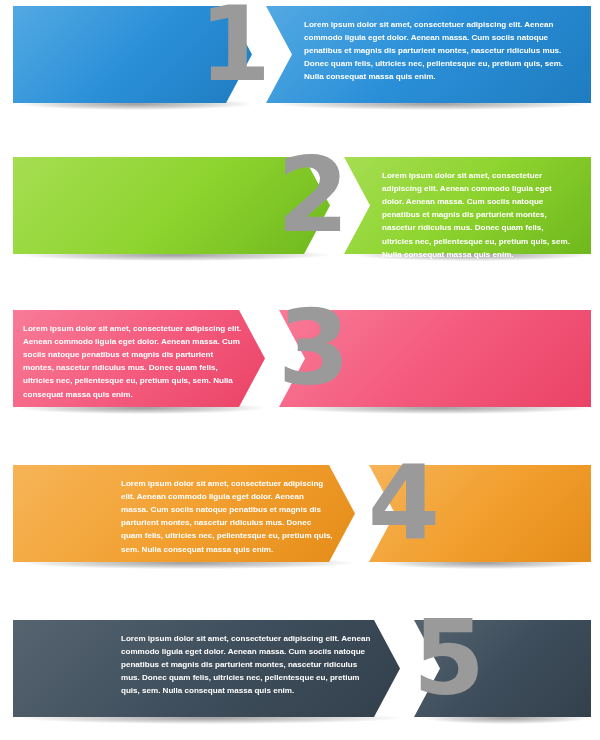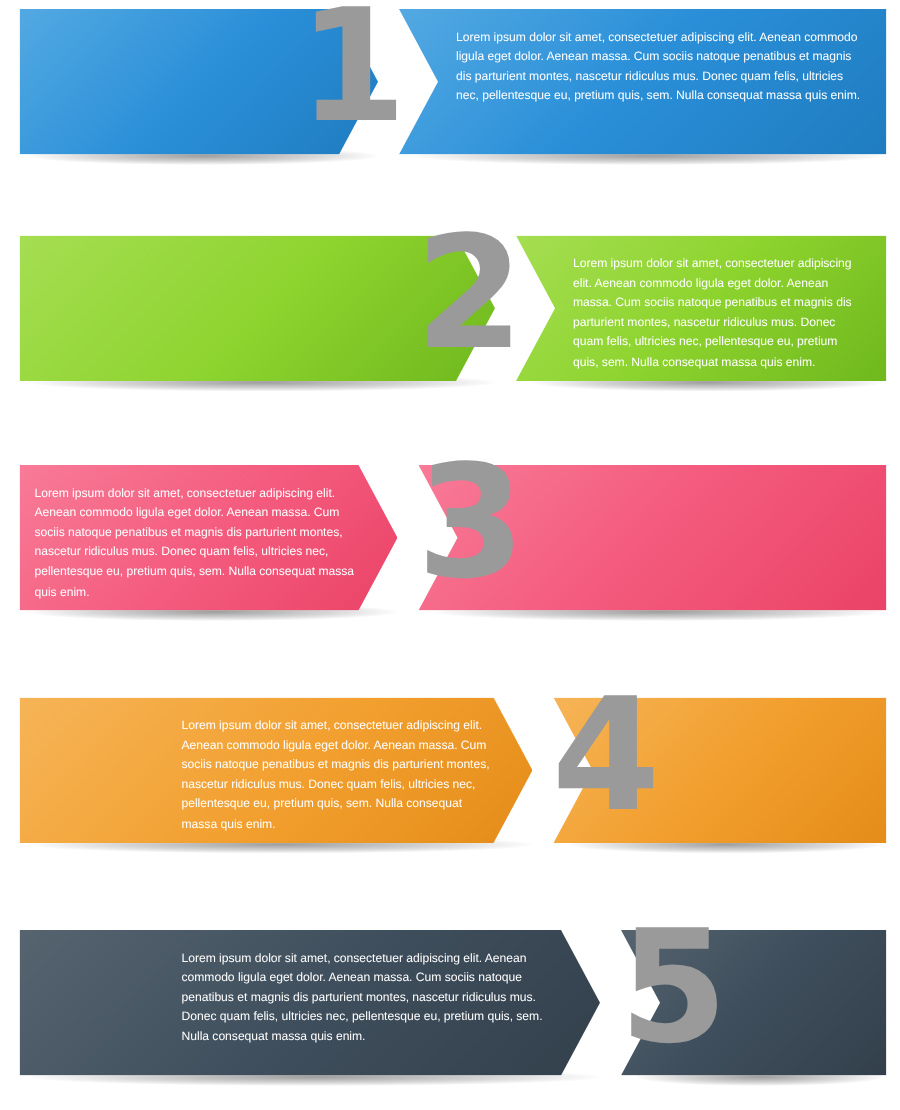--- a/index.html
+++ b/index.html
@@ -69,20 +69,21 @@
 
   
   .copy {
     position: absolute;
     z-index: 4;
     color: #ffffff;
     font-size: 8.1px;
     line-height: 1.62;
     font-family: "Liberation Sans", sans-serif;
     letter-spacing: -0.02px;
+    font-weight: bold;
   }
 </style>
 </head>
 <body>
 
 <div class="infographic">
     <div class="row" style="top: 6px; height: 97px;">
       <div class="band-shadow" style="left: 19px; width: 233px;"></div>
       <div class="band band-left" style="width: 239px; background: linear-gradient(135deg, rgb(83, 169, 226) 0%, rgb(42, 143, 216) 52%, rgb(31, 124, 192) 100%); clip-path: polygon(0px 0px, 213px 0px, 239px 50%, 213px 100%, 0px 100%);"></div>
       <div class="band-shadow" style="left: 276px; width: 313px;"></div>

